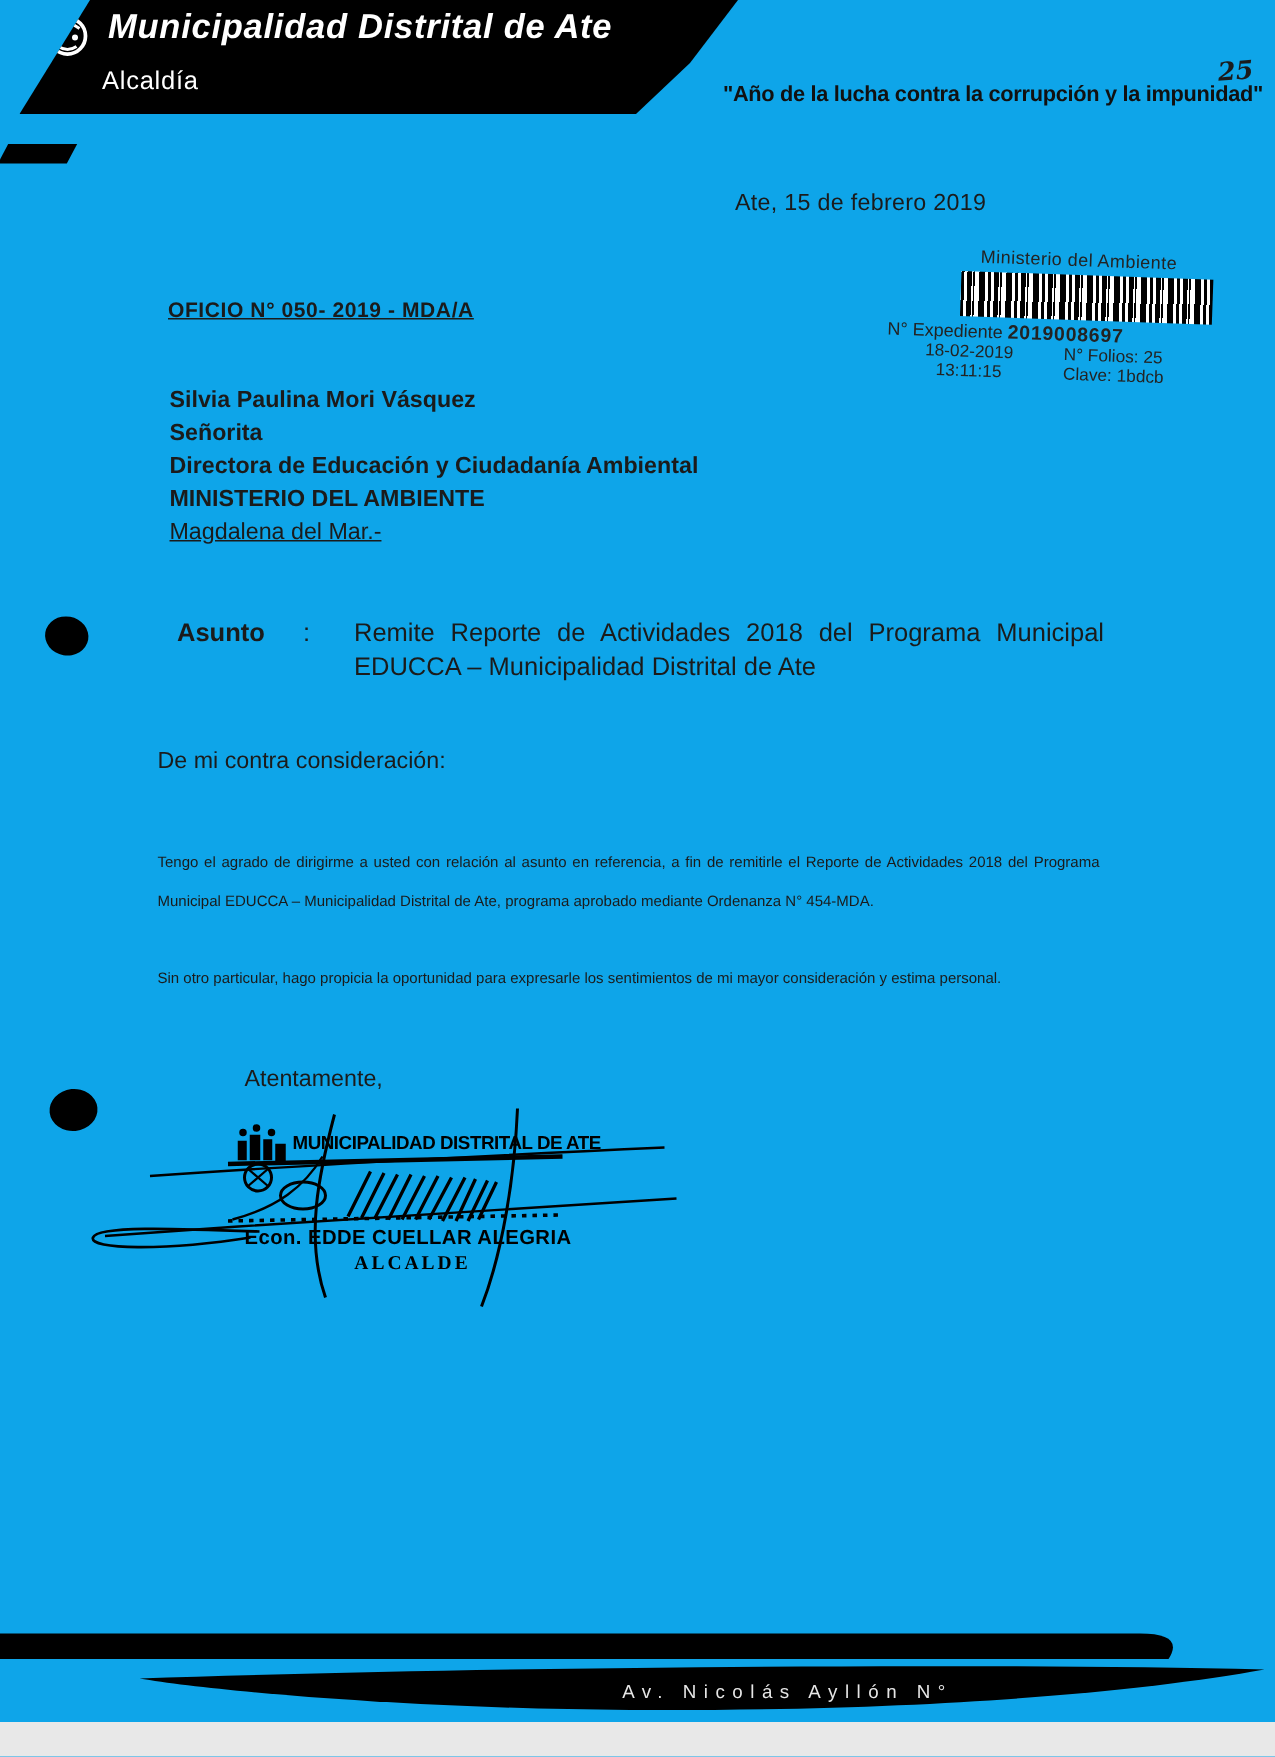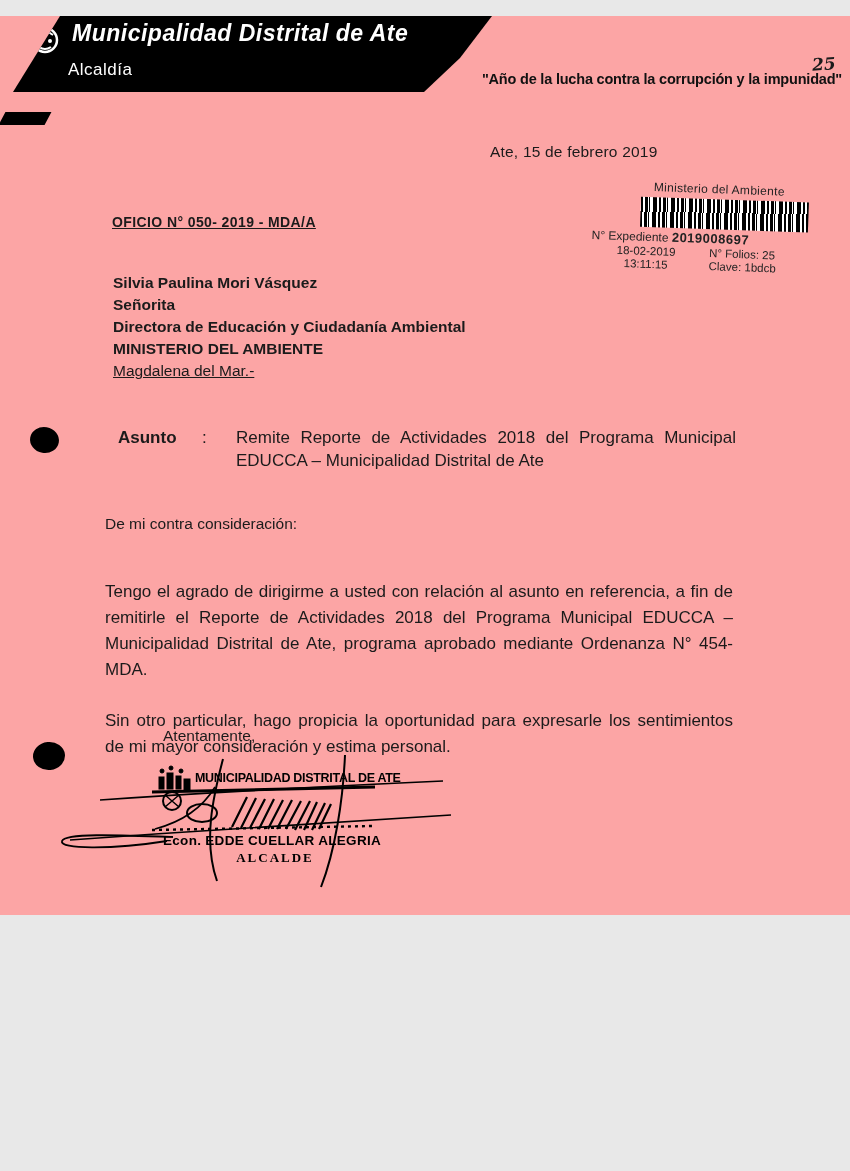--- a/index.html
+++ b/index.html
@@ -1,18 +1,18 @@
 <!DOCTYPE html>
 <html><head>
 <meta charset="utf-8">
 <style>
   html,body{margin:0;padding:0;background:#e8e8e8;}
   .page{
-    position:relative; width:850px; height:899px; margin:16px auto;
-    background:#fca5a5; overflow:hidden;
+    position:relative; width:850px; height:1148px; margin:0 auto;
+    background:#0ea5e9; overflow:hidden;
     font-family:"Liberation Sans", sans-serif; color:#1b1b1b;
   }
   .abs{position:absolute;}
 
   
   .banner{
     left:0; top:27; width:492px; height:76px; background:#000;
     clip-path:polygon(60px 0, 492px 0, 460px 42px, 424px 76px, 13px 76px);
   }
   .banner-title{
@@ -67,21 +67,21 @@
   .recipient .u{text-decoration:underline;}
 
   
   .subject{left:118px; top:410px; width:618px; display:flex; font-size:17px; line-height:23px;}
   .subject .lbl{font-weight:bold; width:84px; flex:none;}
   .subject .sep{width:34px; flex:none; text-align:left;}
   .subject .txt{flex:1; text-align:justify;}
 
   .greeting{left:105px; top:499px; font-size:15.5px;}
 
-  .body-text{left:105px; top:563px; width:628px; font-size:17px; line-height:26px; text-align:justify;}
+  .body-text{left:105px; top:563px; width:628px; font-size:10px; line-height:26px; text-align:justify;}
   .body-text p{margin:0 0 25px 0;}
 
   .closing{left:163px; top:711px; font-size:15.5px;}
 
   
   .dot1{left:30px; top:411px; width:29px; height:26px; background:#000; border-radius:50%; transform:rotate(10deg);}
   .dot2{left:33px; top:726px; width:32px; height:28px; background:#000; border-radius:50%; transform:rotate(-6deg);}
 
   
   .sig{left:55px; top:733px; width:450px; height:150px;}

